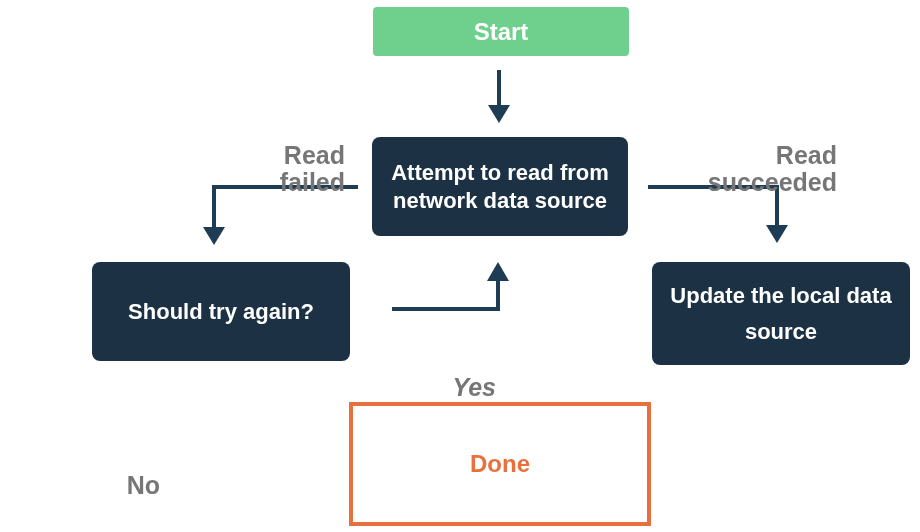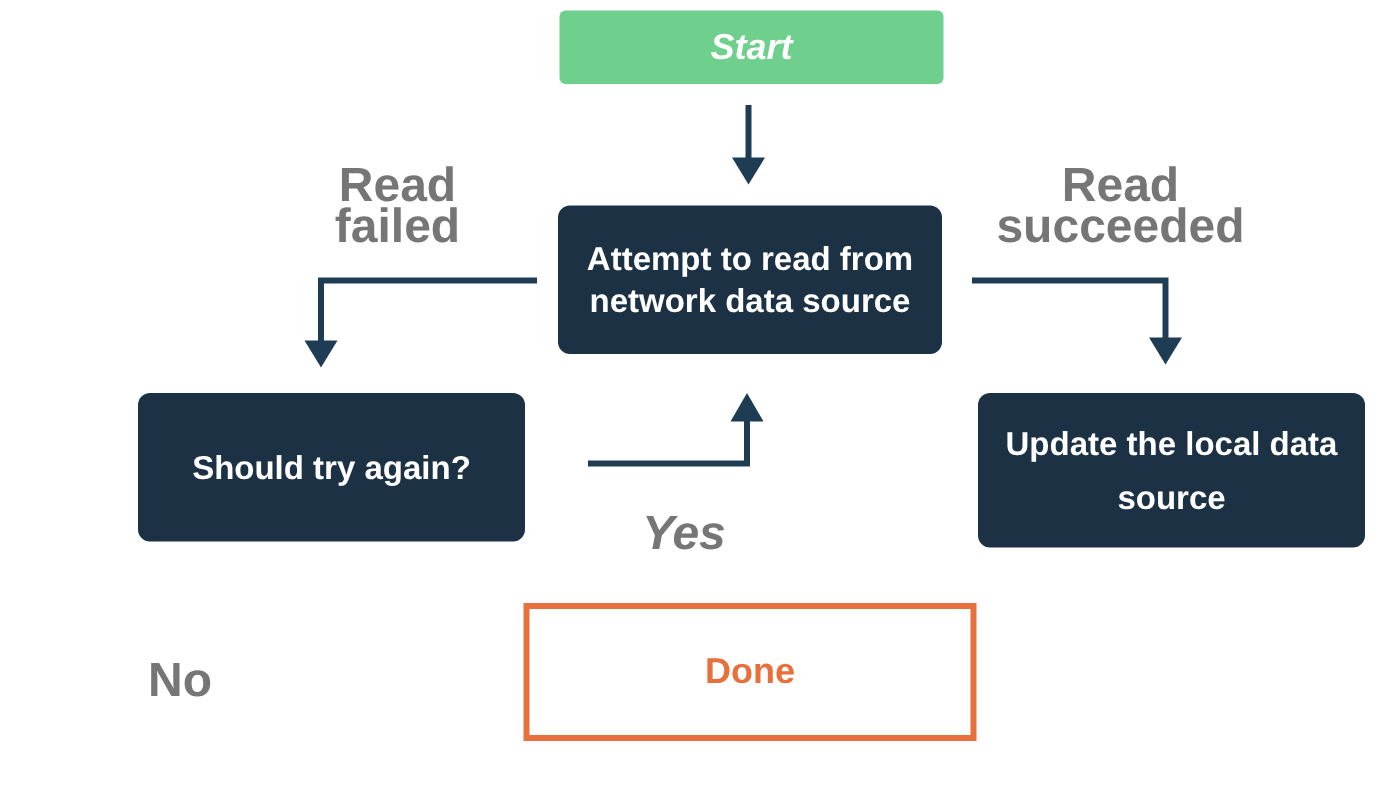--- a/index.html
+++ b/index.html
@@ -39,50 +39,50 @@
     white-space: pre-line;
     border-radius: 8px;
     color: var(--c-node-text, #ffffff);
     background: var(--c-node, #1C3244);
   }
   .node-start {
     left: 373px; top: 7px; width: 256px; height: 49px;
     background: var(--c-start, #6FD08E);
     border-radius: 4px;
     font-size: 24px;
-    font-style: italic;
   }
   .node-attempt {
     left: 372px; top: 137px; width: 256px; height: 99px;
     font-size: 22px; line-height: 28px;
   }
   .node-should {
     left: 92px; top: 262px; width: 258px; height: 99px;
     font-size: 22px;
   }
   .node-update {
     left: 652px; top: 262px; width: 258px; height: 103px;
     font-size: 22px; line-height: 36px;
   }
   .node-done {
-    left: 349px; top: 402px; width: 302px; height: 92px;
+    left: 349px; top: 402px; width: 302px; height: 124px;
     background: transparent;
     border: 4px solid var(--c-orange, #E7703C);
     border-radius: 0;
     color: var(--c-orange, #E7703C);
     font-size: 24px;
   }
   .edge-label {
     position: absolute;
     color: var(--c-gray, #767676);
     font-weight: 700;
-    font-size: 32px;
+    font-size: 25px;
     line-height: 27px;
-    text-align: center;
+    text-align: right;
     white-space: pre-line;
+    margin-top: 32px;
   }
   .lbl-read-failed    { left: 185px; top: 110px; width: 160px; }
   .lbl-read-succeeded { left: 657px; top: 110px; width: 180px; }
   .lbl-yes            { left: 416px; top: 342px; width: 80px; font-style: italic;  }
   .lbl-no             { left: 80px;  top: 440px; width: 80px;  }
 </style>
 </head>
 <body>
 
 <div class="canvas">

